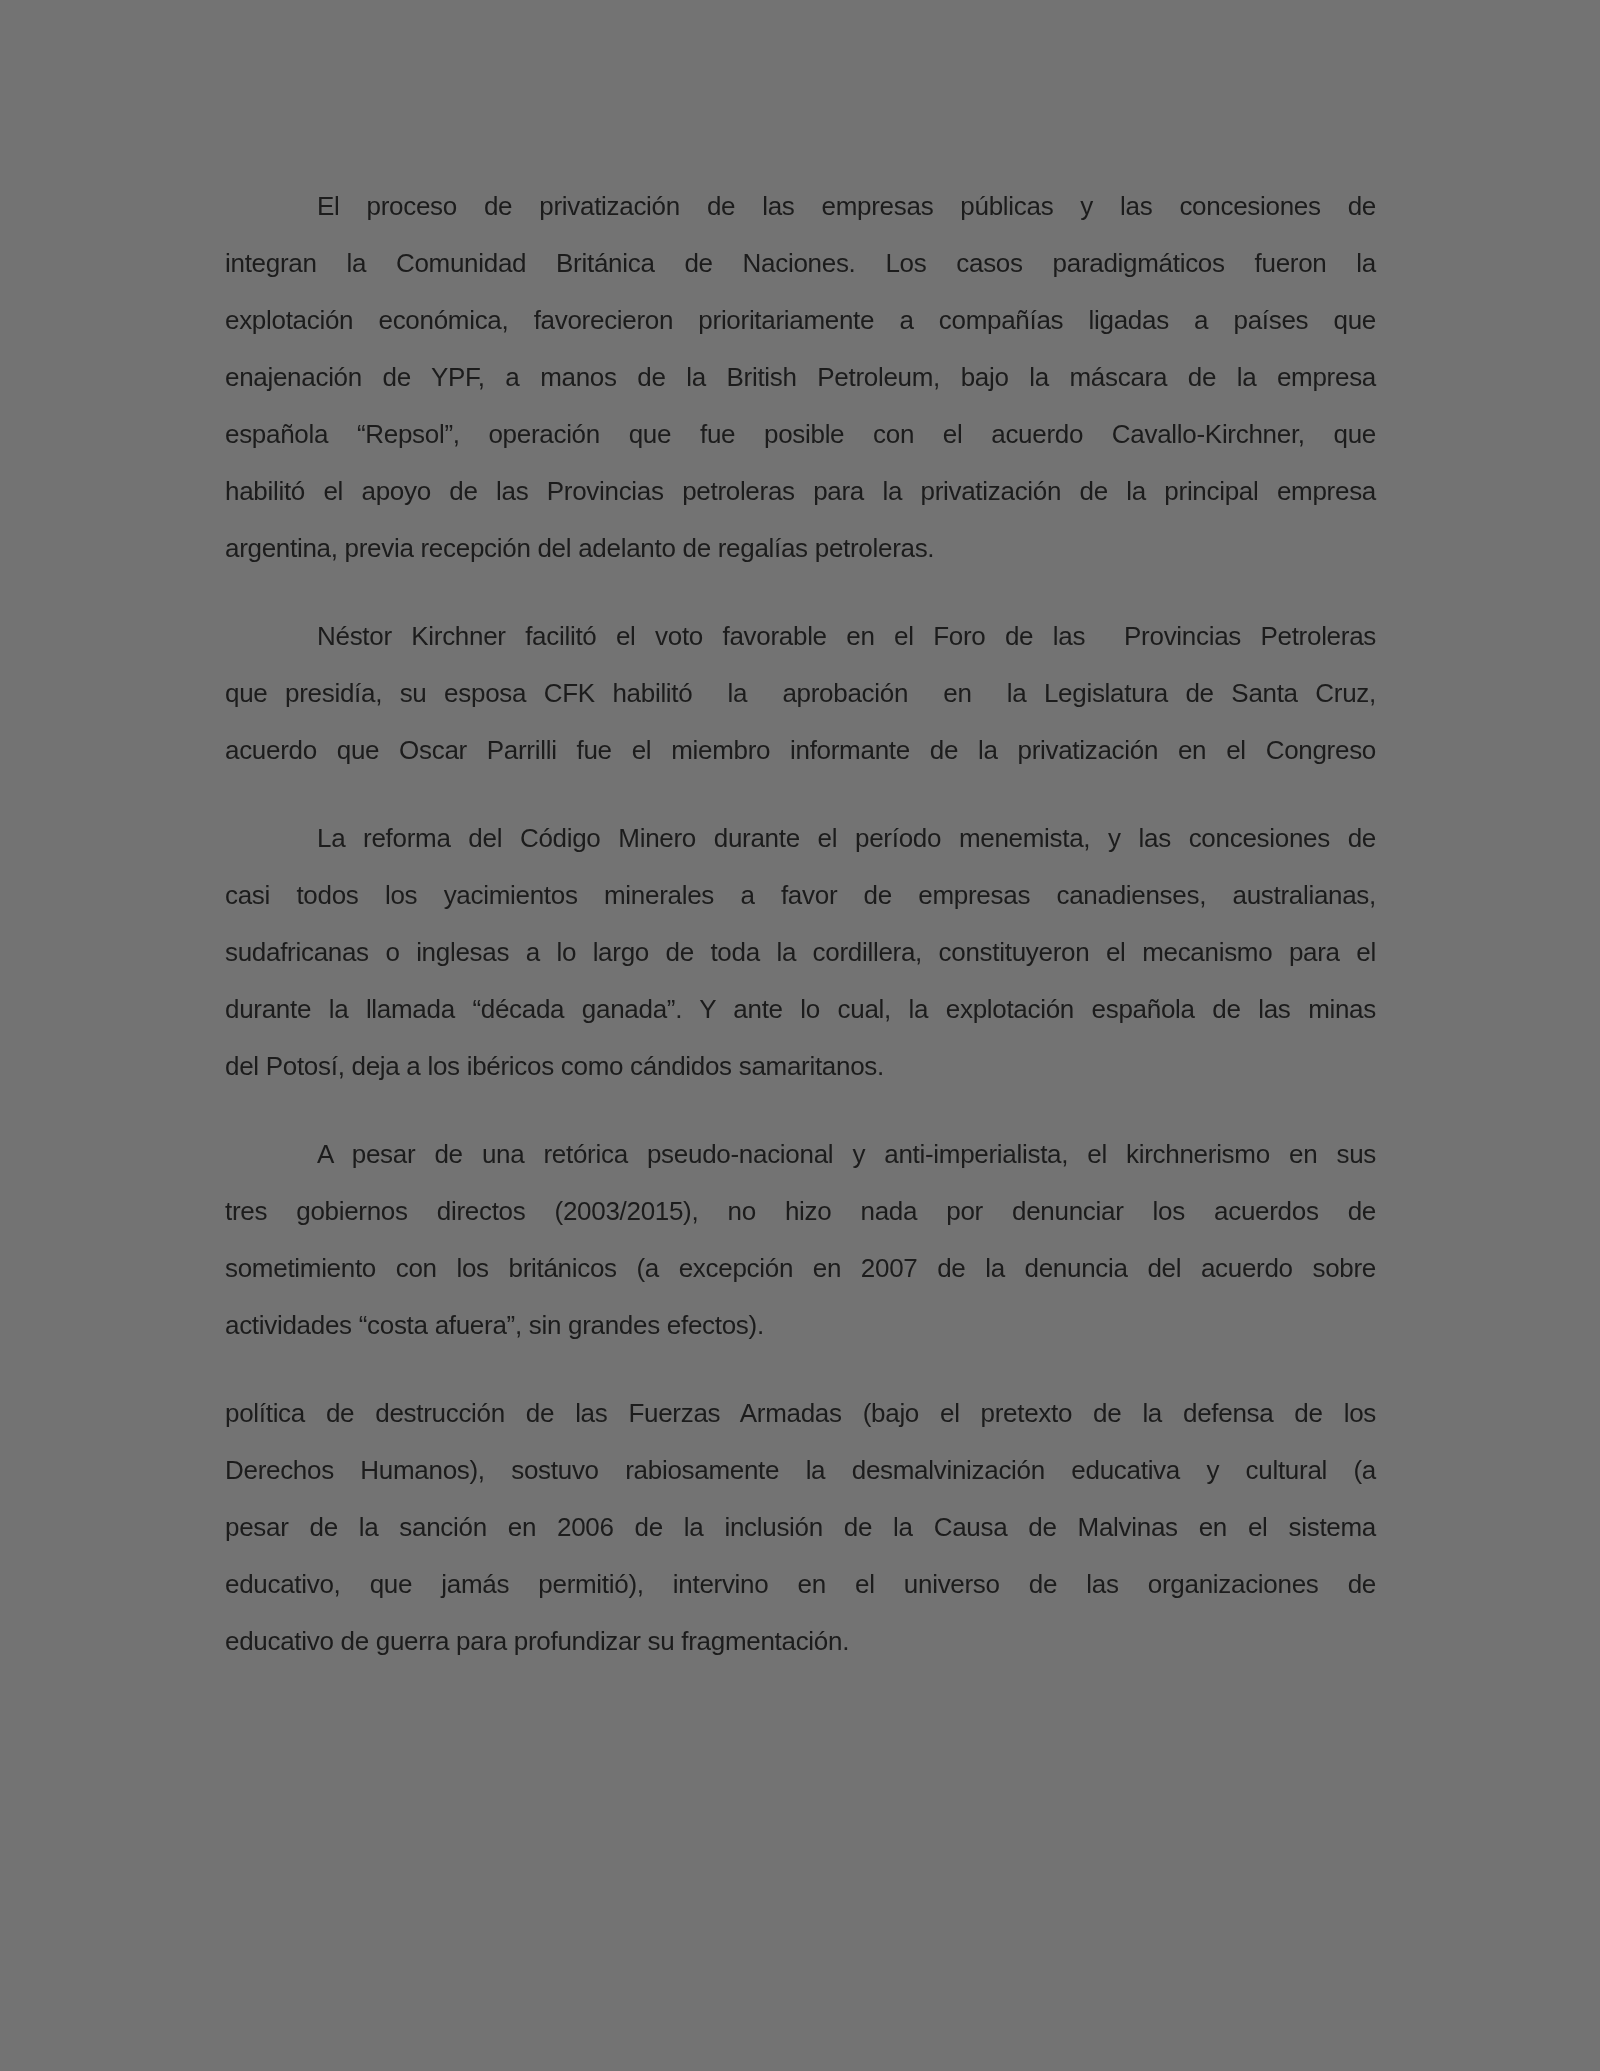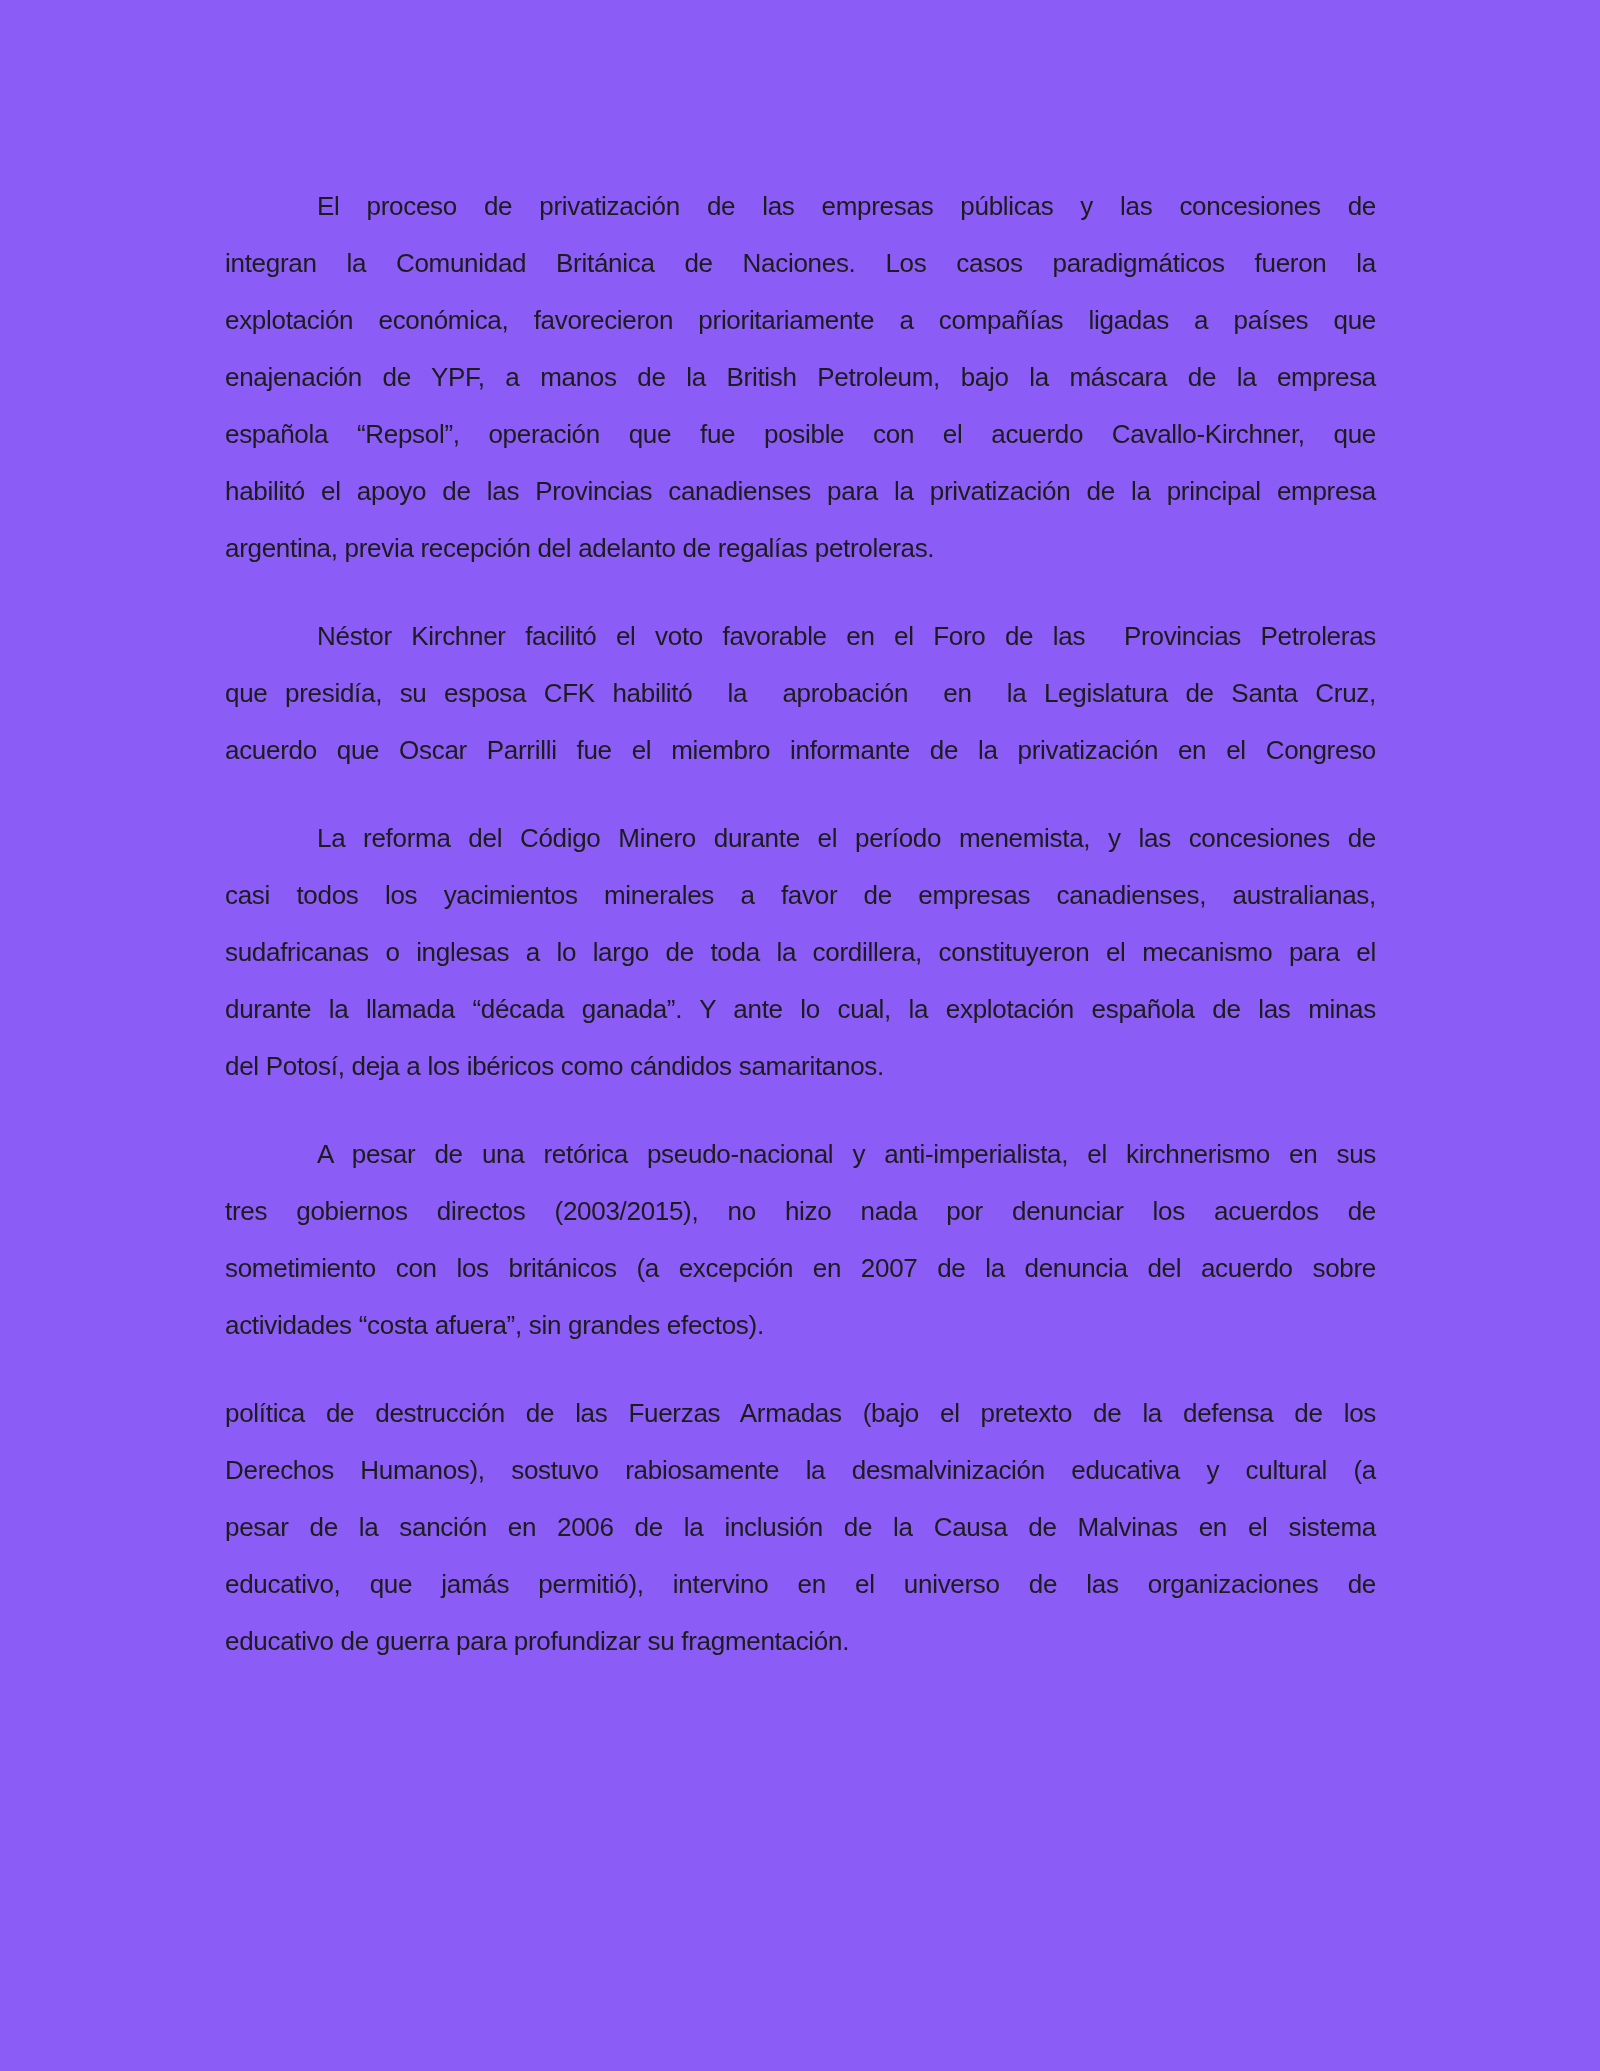--- a/index.html
+++ b/index.html
@@ -5,21 +5,21 @@
   html, body {
     margin: 0;
     padding: 0;
     background: #ffffff;
   }
   .page {
     position: relative;
     box-sizing: border-box;
     width: 1600px;
     height: 2071px;
-    background: #8b5cf6;
+    background: #737373;
     color: #1c1c1c;
     font-family: "Liberation Sans", sans-serif;
     font-size: 26px;
     line-height: 57px;
     letter-spacing: -0.3px;
     padding: 178px 224px 0 225px;
     overflow: hidden;
   }
   .paragraph {
     margin: 0 0 31px 0;
@@ -40,21 +40,21 @@
 <body>
 
 <div class="page">
   <div>
       <div class="paragraph">
         <div class="line first">El proceso de privatización de las empresas públicas y las concesiones de</div>
         <div class="line">integran la Comunidad Británica de Naciones. Los casos paradigmáticos fueron la</div>
         <div class="line">explotación económica, favorecieron prioritariamente a compañías ligadas a países que</div>
         <div class="line">enajenación de YPF, a manos de la British Petroleum, bajo la máscara de la empresa</div>
         <div class="line">española “Repsol”, operación que fue posible con el acuerdo Cavallo-Kirchner, que</div>
-        <div class="line">habilitó el apoyo de las Provincias canadienses para la privatización de la principal empresa</div>
+        <div class="line">habilitó el apoyo de las Provincias petroleras para la privatización de la principal empresa</div>
         <div class="line last">argentina, previa recepción del adelanto de regalías petroleras.</div>
       </div>
       <div class="paragraph">
         <div class="line first">Néstor Kirchner facilitó el voto favorable en el Foro de las  Provincias Petroleras</div>
         <div class="line">que presidía, su esposa CFK habilitó  la  aprobación  en  la Legislatura de Santa Cruz,</div>
         <div class="line">acuerdo que Oscar Parrilli fue el miembro informante de la privatización en el Congreso</div>
       </div>
       <div class="paragraph">
         <div class="line first">La reforma del Código Minero durante el período menemista, y las concesiones de</div>
         <div class="line">casi todos los yacimientos minerales a favor de empresas canadienses, australianas,</div>

